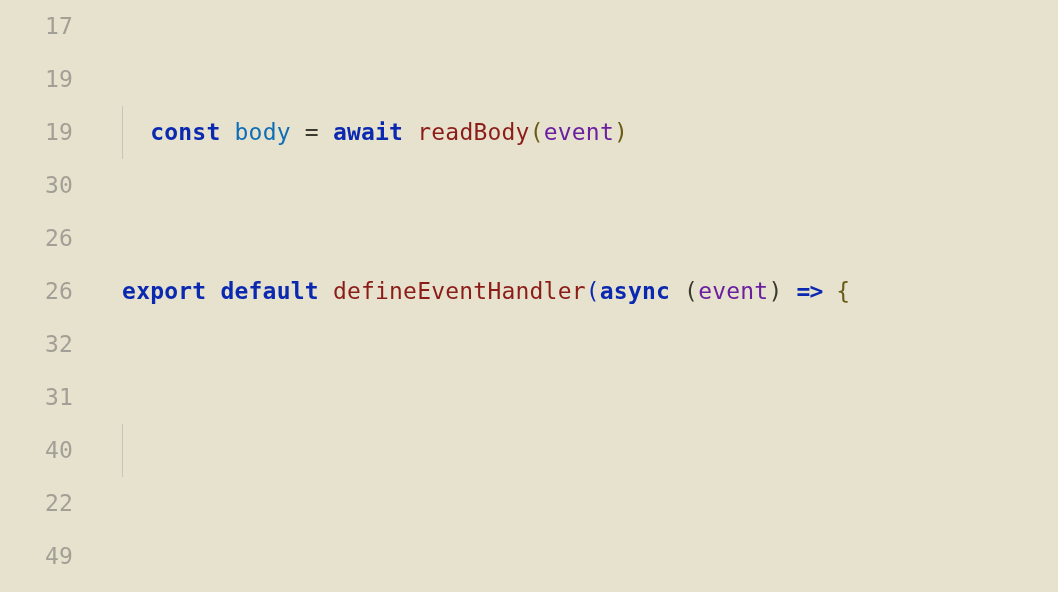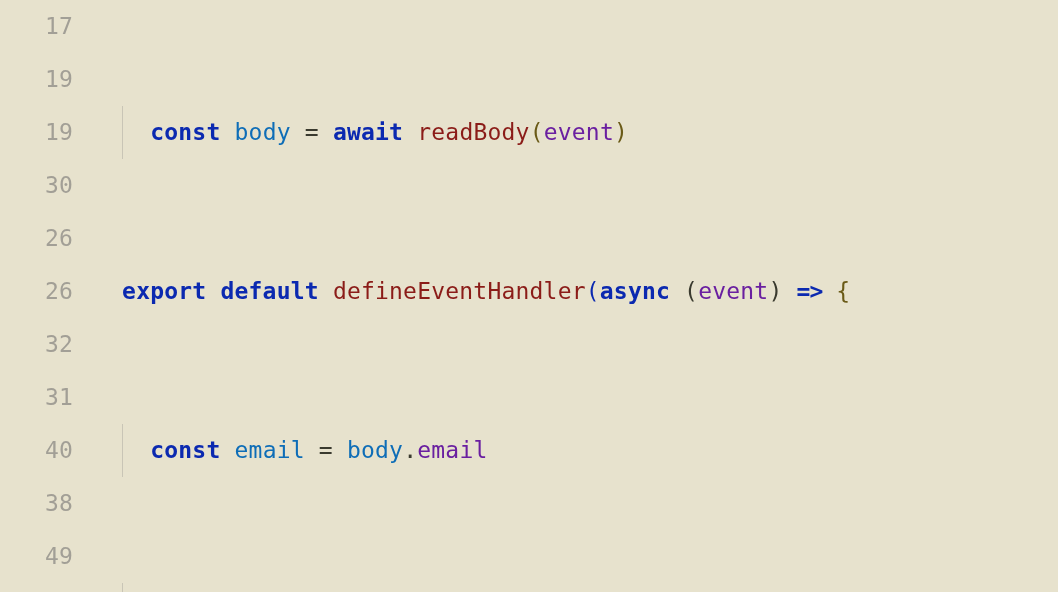--- a/index.html
+++ b/index.html
@@ -57,28 +57,27 @@
   <div class="gutter">
     <span class="line">17</span>
     <span class="line">19</span>
     <span class="line">19</span>
     <span class="line">30</span>
     <span class="line">26</span>
     <span class="line">26</span>
     <span class="line">32</span>
     <span class="line">31</span>
     <span class="line">40</span>
-    <span class="line">38</span>
+    <span class="line">22</span>
     <span class="line">49</span>
   </div>
 
   <div class="code">
     <span class="line"><span class="indent-guide"></span>  <span class="kw">const</span> <span class="id">body</span> <span class="punc">=</span> <span class="kw">await</span> <span class="fn">readBody</span><span class="gbr">(</span><span class="prop">event</span><span class="gbr">)</span></span>
     <span class="line"><span class="kw">export</span> <span class="kw">default</span> <span class="fn">defineEventHandler</span><span class="paren">(</span><span class="kw">async</span> <span class="punc">(</span><span class="prop">event</span><span class="punc">)</span> <span class="arrow">=&gt;</span> <span class="gbr">{</span></span>
-    <span class="line"><span class="indent-guide"></span>  <span class="kw">const</span> <span class="id">email</span> <span class="punc">=</span> <span class="id">body</span><span class="punc">.</span><span class="prop">email</span></span>
     <span class="line"><span class="indent-guide"></span>    </span>
     
     
     
     
     
     
     
   </div>
 </div>

